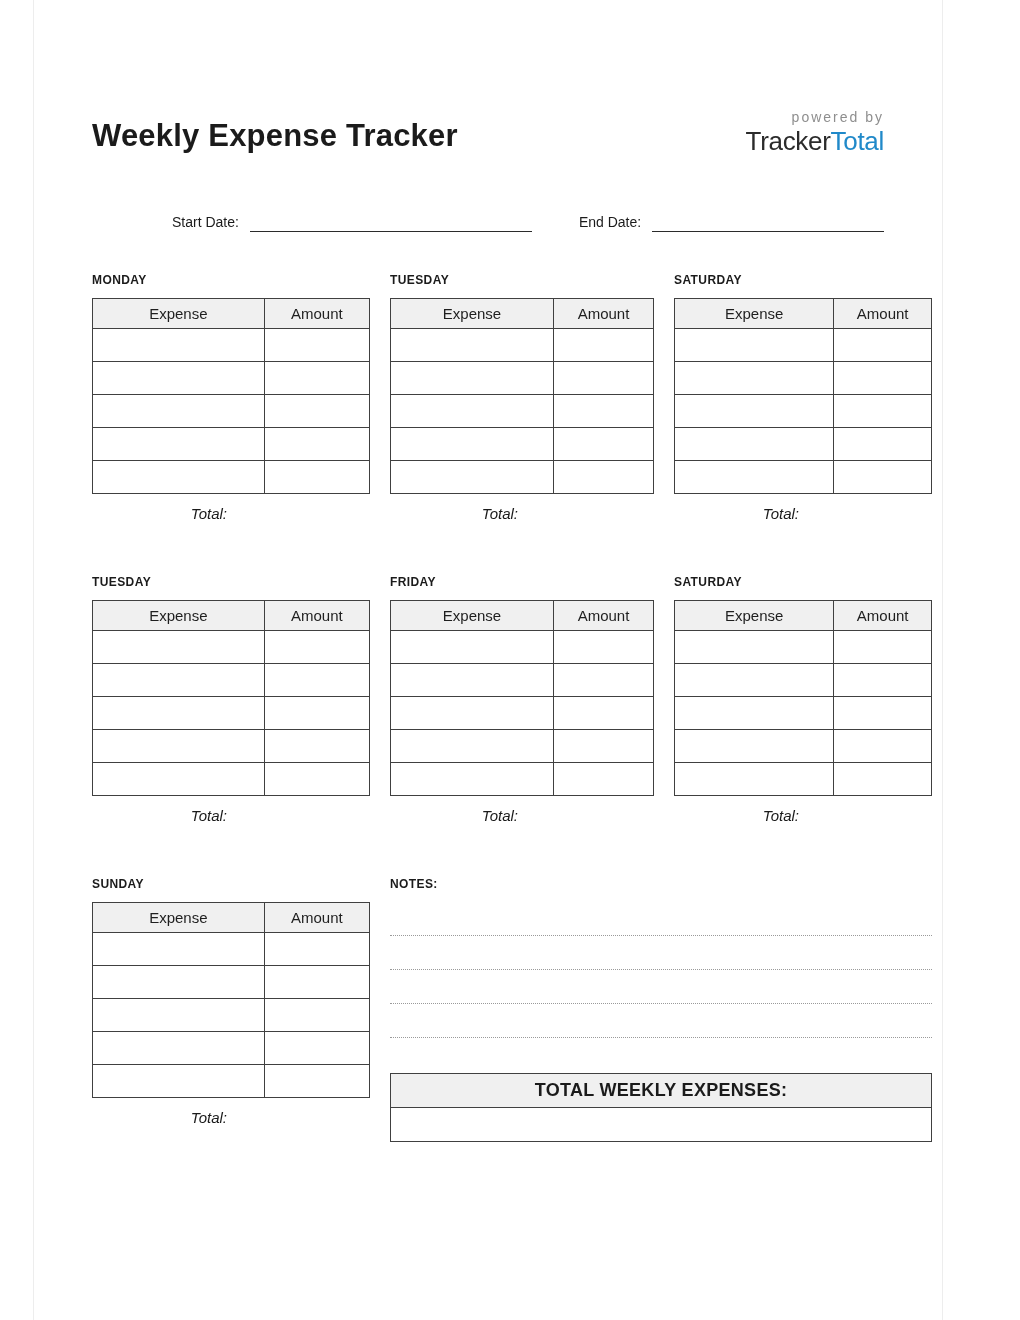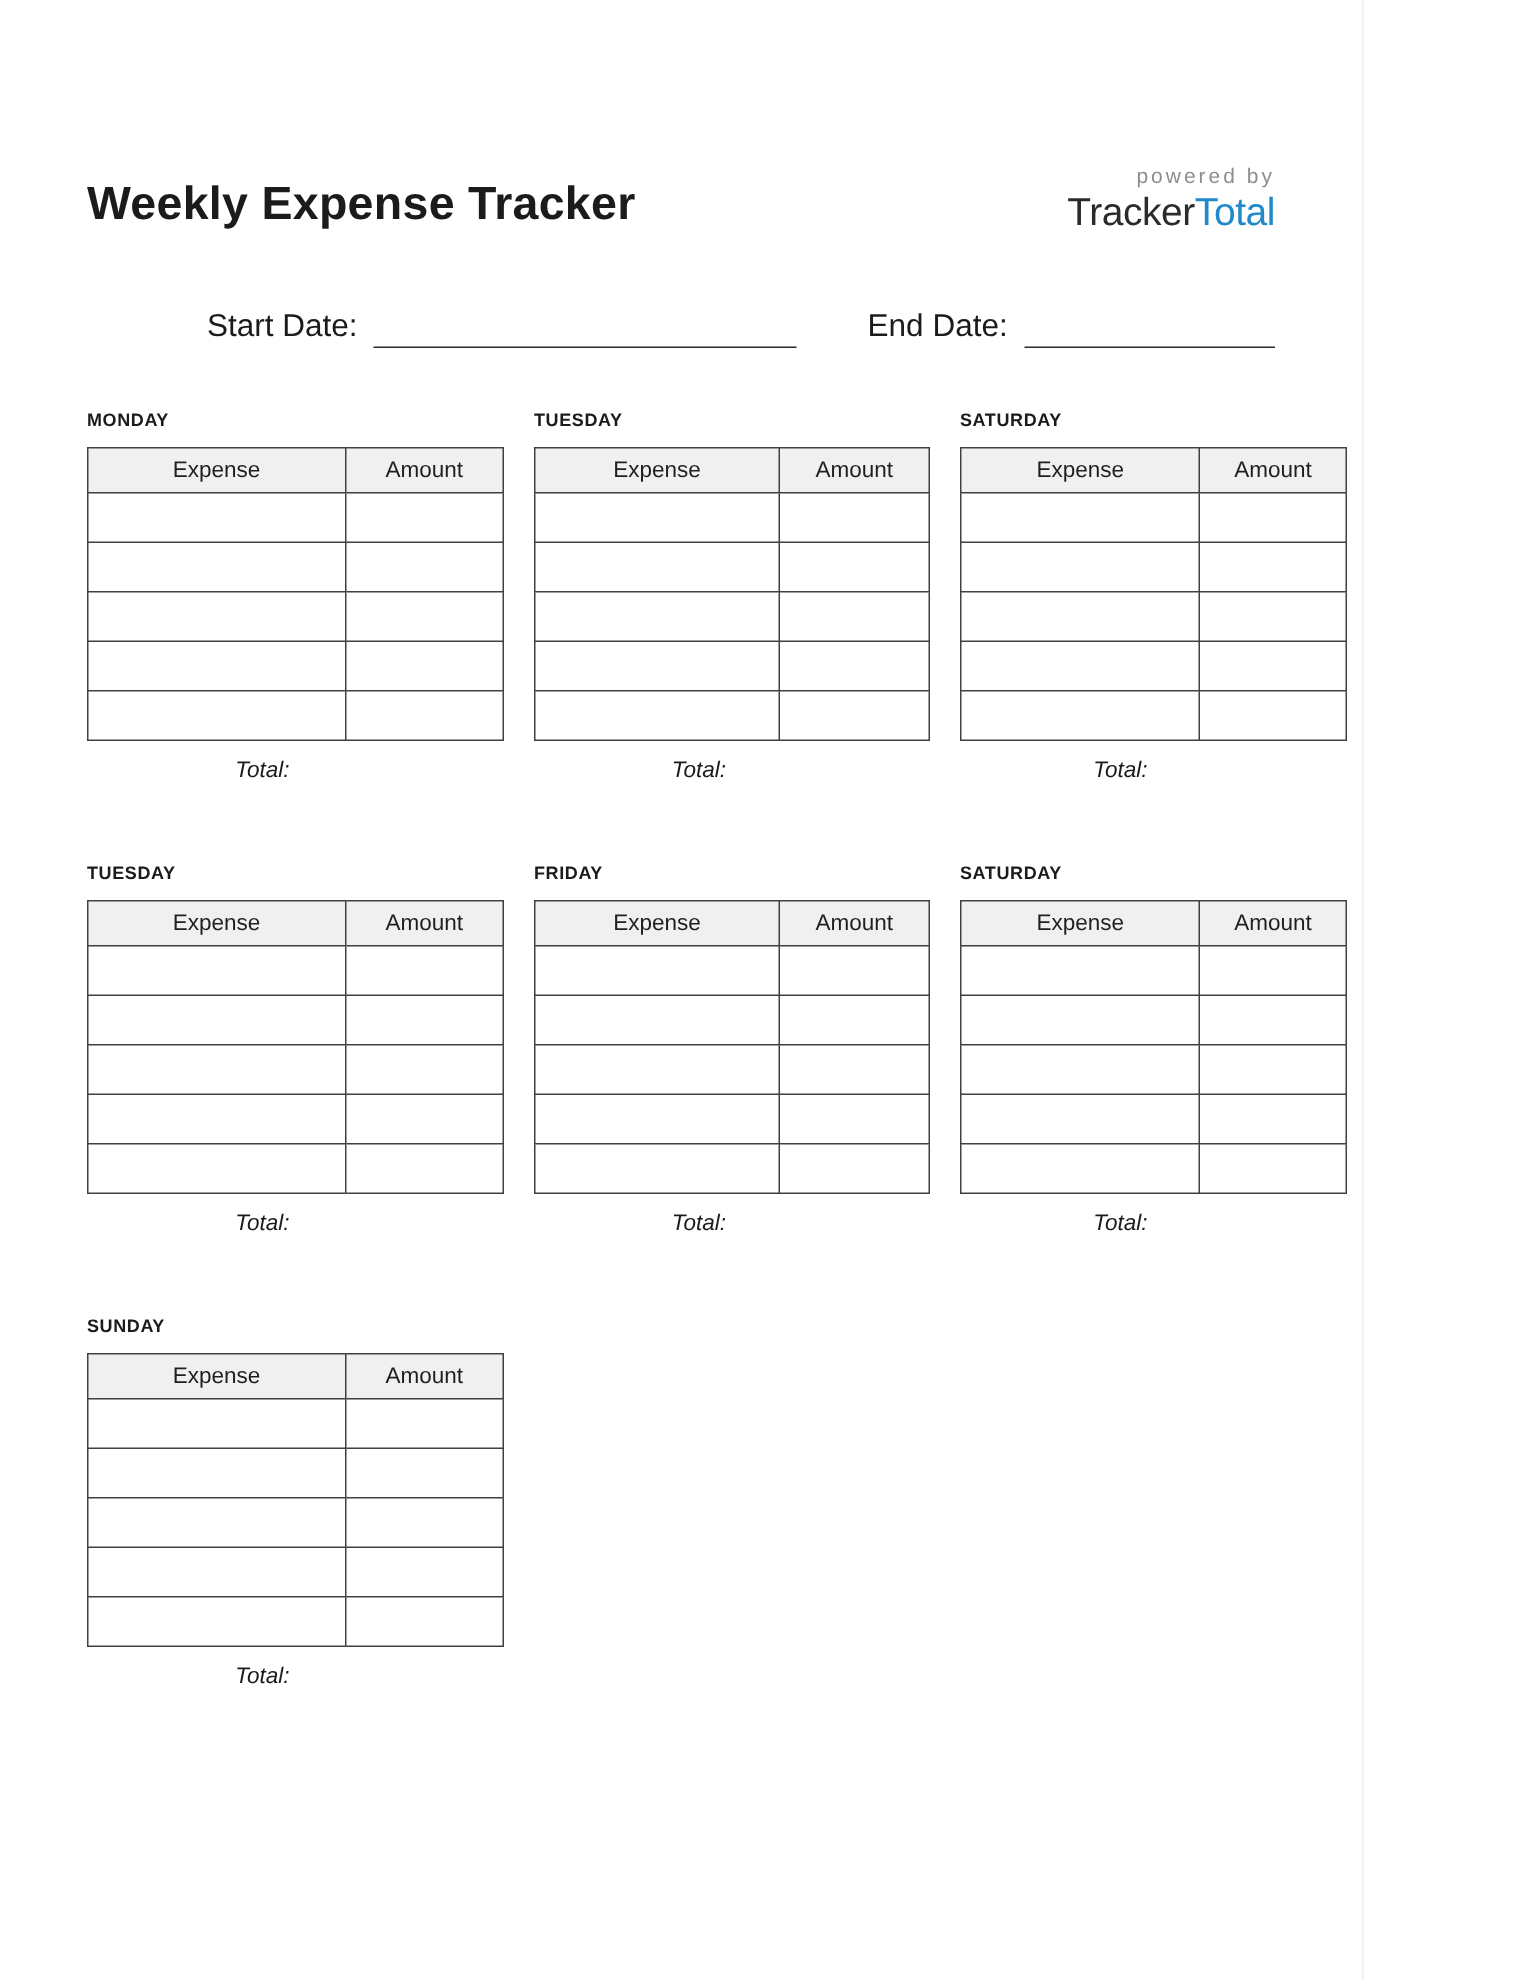--- a/index.html
+++ b/index.html
@@ -1,33 +1,33 @@
 <!DOCTYPE html>
 <html style="--accent-blue: #2089c9; --table-border: #404040; --header-bg: #f0f0f0;"><head>
 <meta charset="utf-8">
 <style>
   :root { --accent-blue:#2089c9; --table-border:#404040; --header-bg:#f0f0f0; }
   * { box-sizing:border-box; }
   html,body { margin:0; padding:0; background:#fff; }
   .page {
     width:908px; height:1320px; background:#fff; position:relative;
     padding:0 58px; font-family:"Liberation Sans", sans-serif; color:#1b1b1b;
-    outline:1px solid #ededed; overflow:hidden;
+    outline:1px solid #ededed; overflow:hidden;margin-left:34px;
   }
 
   
   .header { padding-top:110px; display:flex; justify-content:space-between; align-items:flex-end; }
   .page-title { font-size:31px; font-weight:700; margin:0; line-height:36px; letter-spacing:0.2px; }
   .brand { text-align:right; line-height:1; }
   .powered-by { font-size:14px; color:#8e8e8e; letter-spacing:2px; margin-bottom:4px; }
   .brand-name { font-size:26px; color:#2b2b2b; letter-spacing:-0.3px; }
   .brand-name .blue { color:var(--accent-blue); }
 
   
-  .date-row { margin:56px 0 0 80px; display:flex; align-items:flex-end; font-size:21px; height:22px; }
+  .date-row { margin:56px 0 0 80px; display:flex; align-items:flex-end; font-size:14px; height:22px; }
   .date-label { white-space:nowrap; padding-bottom:2px; }
   .date-line { border-bottom:1px solid #2b2b2b; height:20px; }
   .start-line { width:282px; margin-left:11px; }
   .date-gap { width:47px; }
   .end-line { flex:1; margin-left:11px; }
 
   
   .days-grid { margin-top:40px; display:grid; grid-template-columns:278px 264px 258px; column-gap:20px; row-gap:52px; }
   .day-title { font-size:12px; font-weight:700; margin:0 0 9px; line-height:17px; letter-spacing:0.4px; }
   .day-table { width:100%; border-collapse:collapse; table-layout:fixed; }
@@ -334,15 +334,28 @@
               <td></td>
               <td></td>
             </tr>
           </tbody>
     </table>
     <div class="day-total">
       <span class="total-label">Total:</span>
       <span class="total-value"></span>
     </div>
   </section>
+<div class="notes-panel" id="notes-panel">
+      <h2 class="day-title">NOTES:</h2>
+      <div class="notes-lines" id="notes-lines">
+          <div class="note-line"></div>
+          <div class="note-line"></div>
+          <div class="note-line"></div>
+          <div class="note-line"></div>
+        </div>
+      <div class="summary-box">
+        <div class="summary-header">TOTAL WEEKLY EXPENSES:</div>
+        <div class="summary-value"></div>
+      </div>
+    </div>
   </div>
 
 </div>
 
 </body></html>

